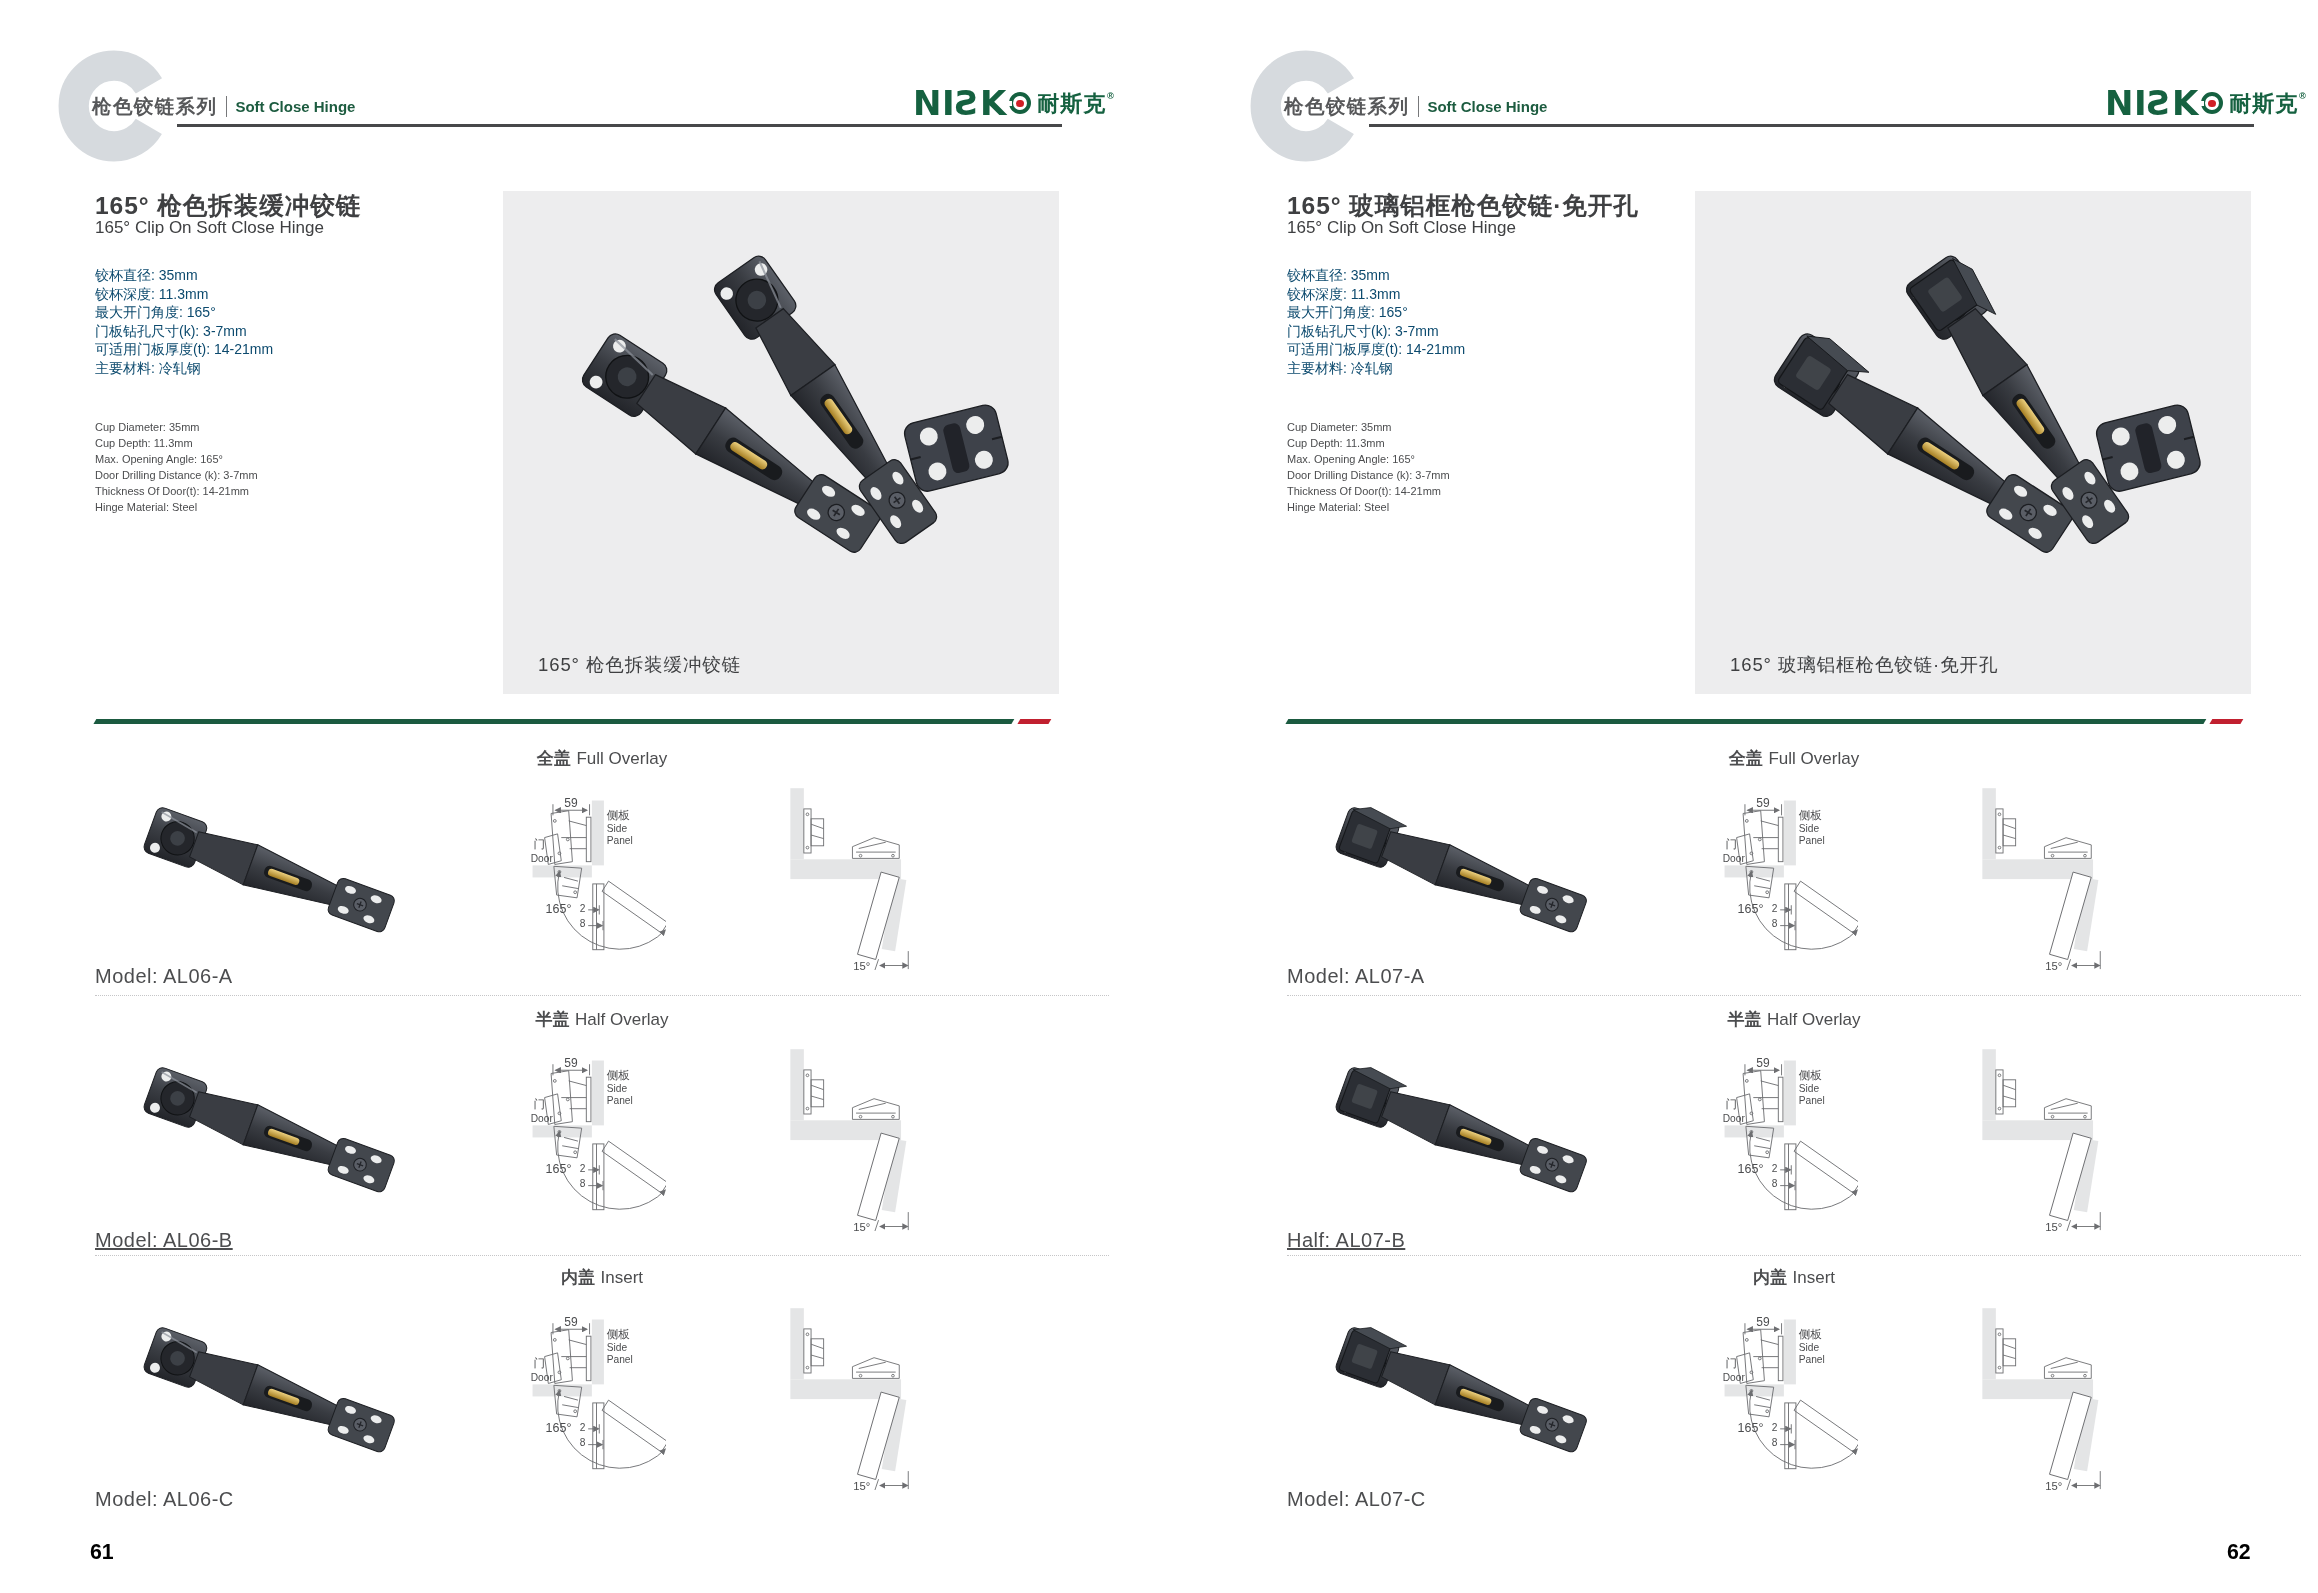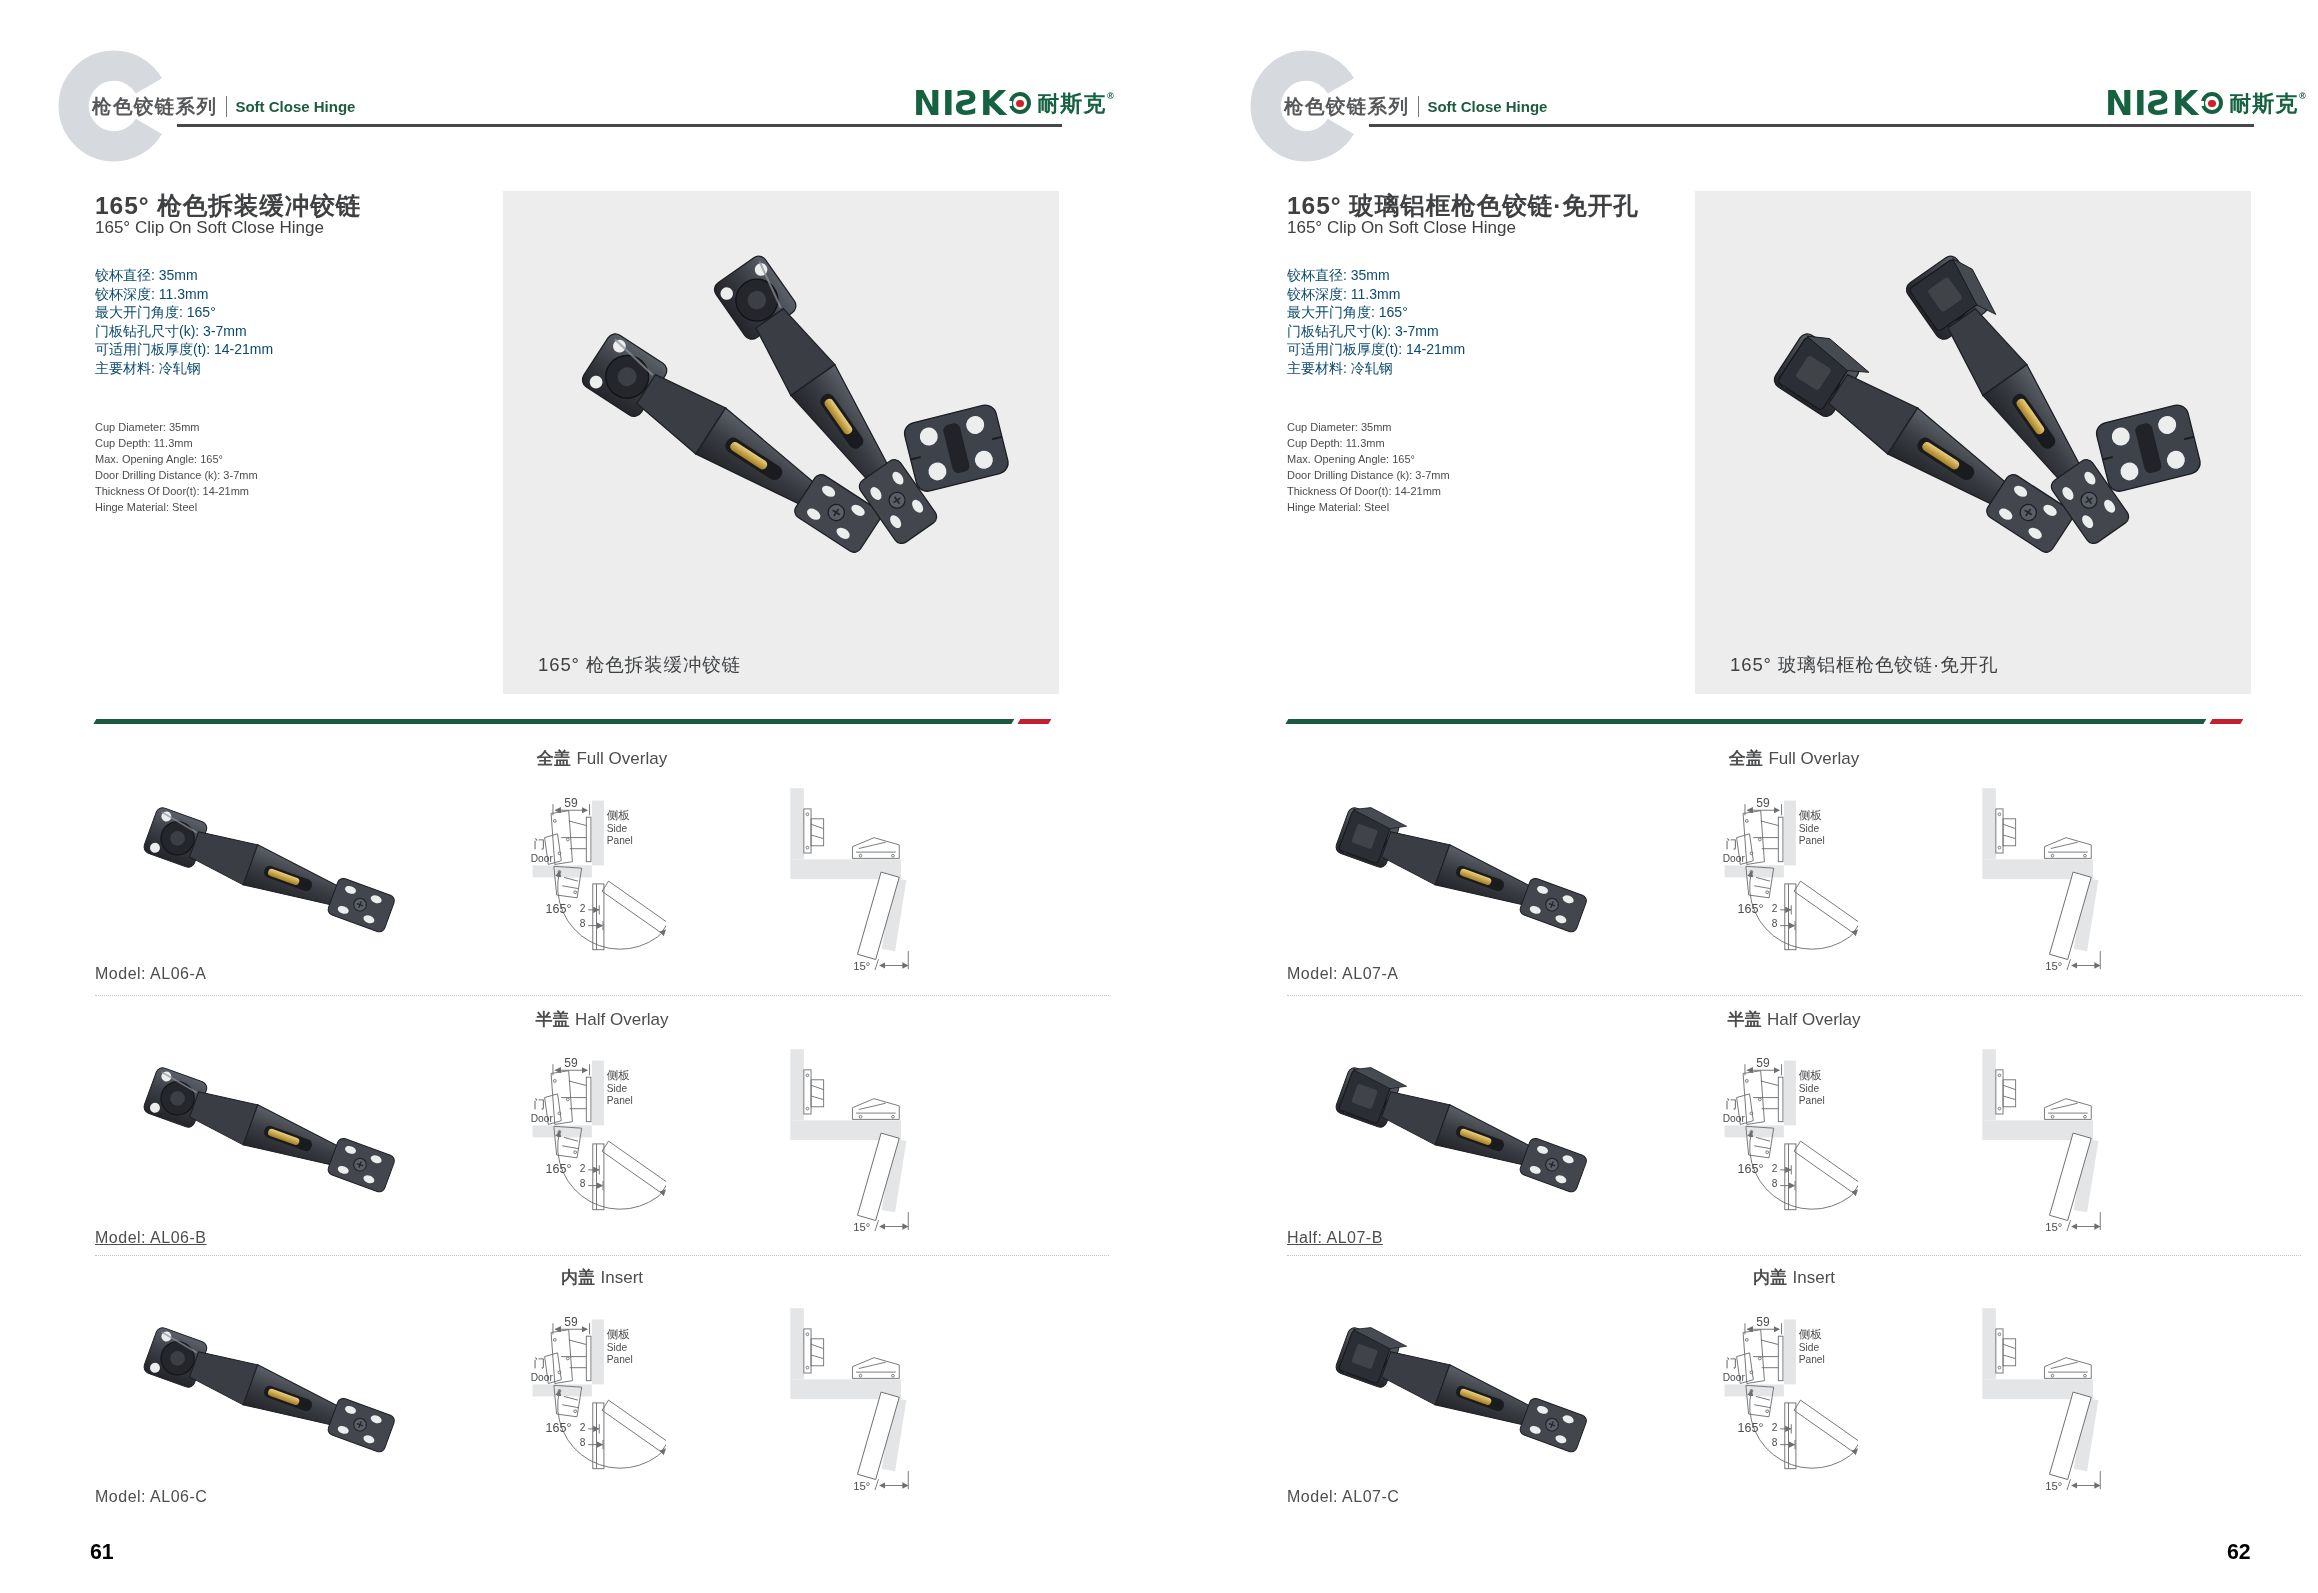--- a/index.html
+++ b/index.html
@@ -43,21 +43,21 @@
   
   .sec-head{position:absolute;left:95px;width:1014px;text-align:center;font-size:17px;color:#4c4d4f;white-space:nowrap;}
   .sec-head .zh{font-weight:700;margin-right:5.6px;text-align:right;}
   .sh1{top:739px;} .sh2{top:1000px;} .sh3{top:1258px;}
   .photo{position:absolute;left:120px;width:297px;height:185px;}
   .ph1{top:770px;} .ph2{top:1030px;} .ph3{top:1290px;}
   .idiag{position:absolute;left:527px;width:139px;height:167px;}
   .id1{top:785px;} .id2{top:1045px;} .id3{top:1304px;}
   .cdiag{position:absolute;left:764px;width:158px;height:189px;}
   .cd1{top:773px;} .cd2{top:1034px;} .cd3{top:1293px;}
-  .model{position:absolute;left:95px;font-size:16px;color:#4c4d4f;letter-spacing:0.5px;white-space:nowrap;}
+  .model{position:absolute;left:95px;font-size:20px;color:#4c4d4f;letter-spacing:0.5px;white-space:nowrap;}
   .md1{top:957px;} .md2{top:1221px;text-decoration:underline;} .md3{top:1480px;}
   .dotline{position:absolute;left:95px;width:1014px;height:0;border-top:1.9px dotted #c6c6c8;}
   .dl1{top:987px;} .dl2{top:1247px;}
 
   .page-num{position:absolute;top:1532px;font-size:21.3px;font-weight:600;color:#000000;}
   .pn-l{left:90px;} .pn-r{left:1035px;}
 
   .diag-text{fill:#4c4d4f;}
 </style>
 </head>

